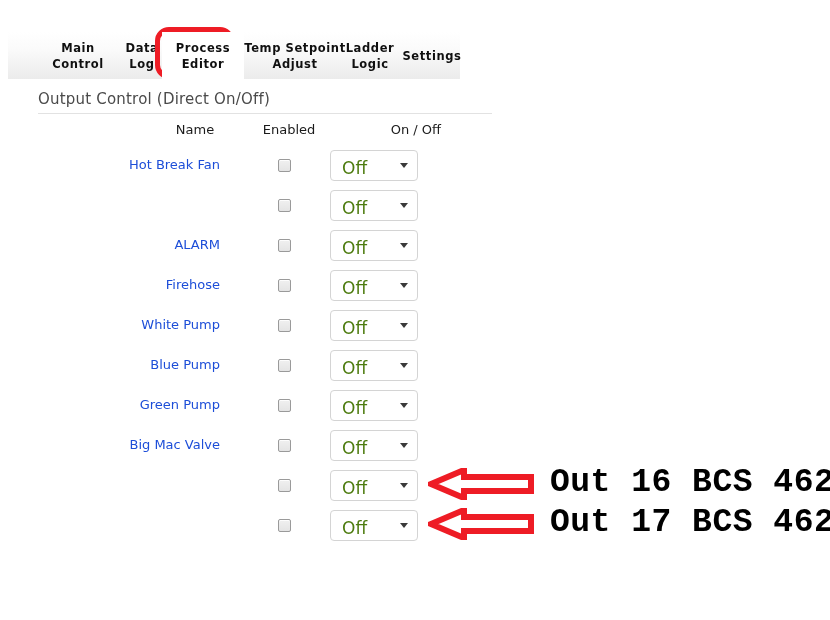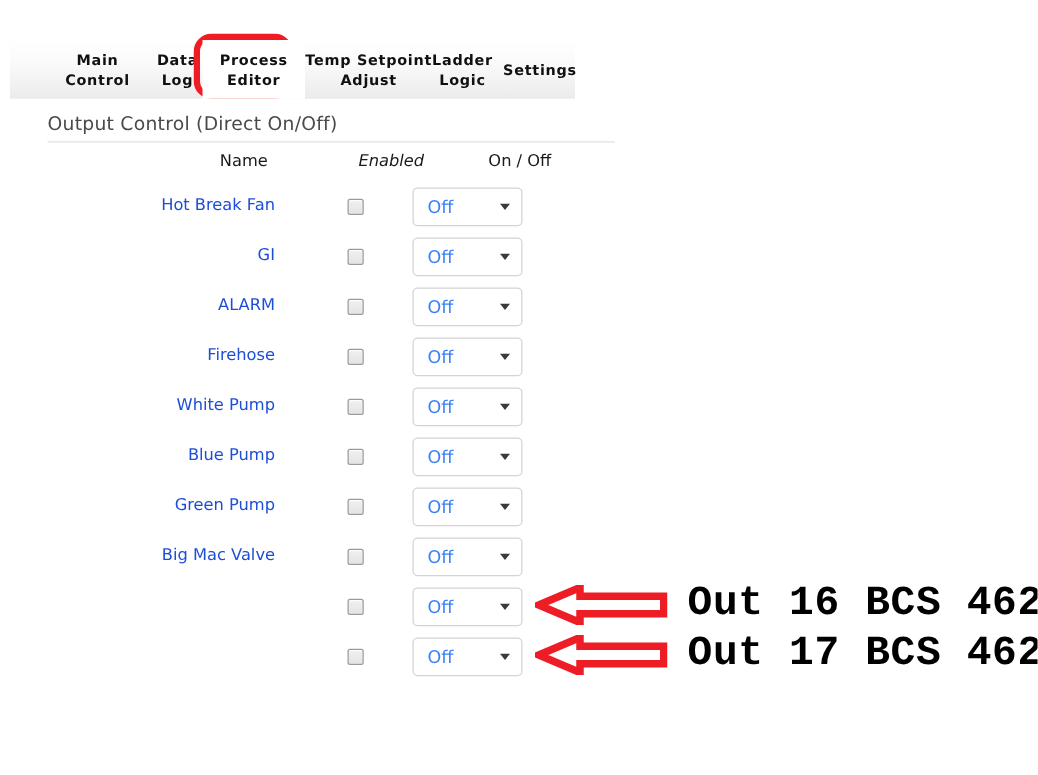--- a/index.html
+++ b/index.html
@@ -99,21 +99,21 @@
   }
   .col-head {
     position: absolute;
     top: 0;
     font-family: "DejaVu Sans", sans-serif;
     font-size: 13px;
     color: #1a1a1a;
     white-space: nowrap;
   }
   #head-name    { left: 92px; width: 130px; text-align: center; }
-  #head-enabled { left: 228px; width: 94px; text-align: center; font-style: italic; }
+  #head-enabled { left: 204px; width: 94px; text-align: center; }
   #head-onoff   { left: 309px; width: 94px; text-align: right; }
 
   
   #rows {
     position: absolute;
     left: 38px;
     top: 148px;
     width: 454px;
   }
   .row {
@@ -154,22 +154,22 @@
     border: 1px solid #d4d4d4;
     border-radius: 4px;
     background: #ffffff;
     cursor: pointer;
   }
   .row-select .sel-value {
     position: absolute;
     left: 11px;
     top: 7px;
     font-family: "DejaVu Sans", sans-serif;
-    font-size: 14px;
-    color: #3b82f6;
+    font-size: 17px;
+    color: #4d7c0f;
     white-space: nowrap;
   }
   .row-select .sel-caret {
     position: absolute;
     right: 9px;
     top: 12px;
     width: 0;
     height: 0;
     border-left: 4px solid transparent;
     border-right: 4px solid transparent;
@@ -255,21 +255,20 @@
 <div id="rows">
     <div class="row">
       <div class="row-name">Hot Break Fan</div>
       <div class="row-checkbox"></div>
       <div class="row-select">
         <span class="sel-value">Off</span>
         <span class="sel-caret"></span>
       </div>
     </div>
     <div class="row">
-      <div class="row-name">GI</div>
       <div class="row-checkbox"></div>
       <div class="row-select">
         <span class="sel-value">Off</span>
         <span class="sel-caret"></span>
       </div>
     </div>
     <div class="row">
       <div class="row-name">ALARM</div>
       <div class="row-checkbox"></div>
       <div class="row-select">

